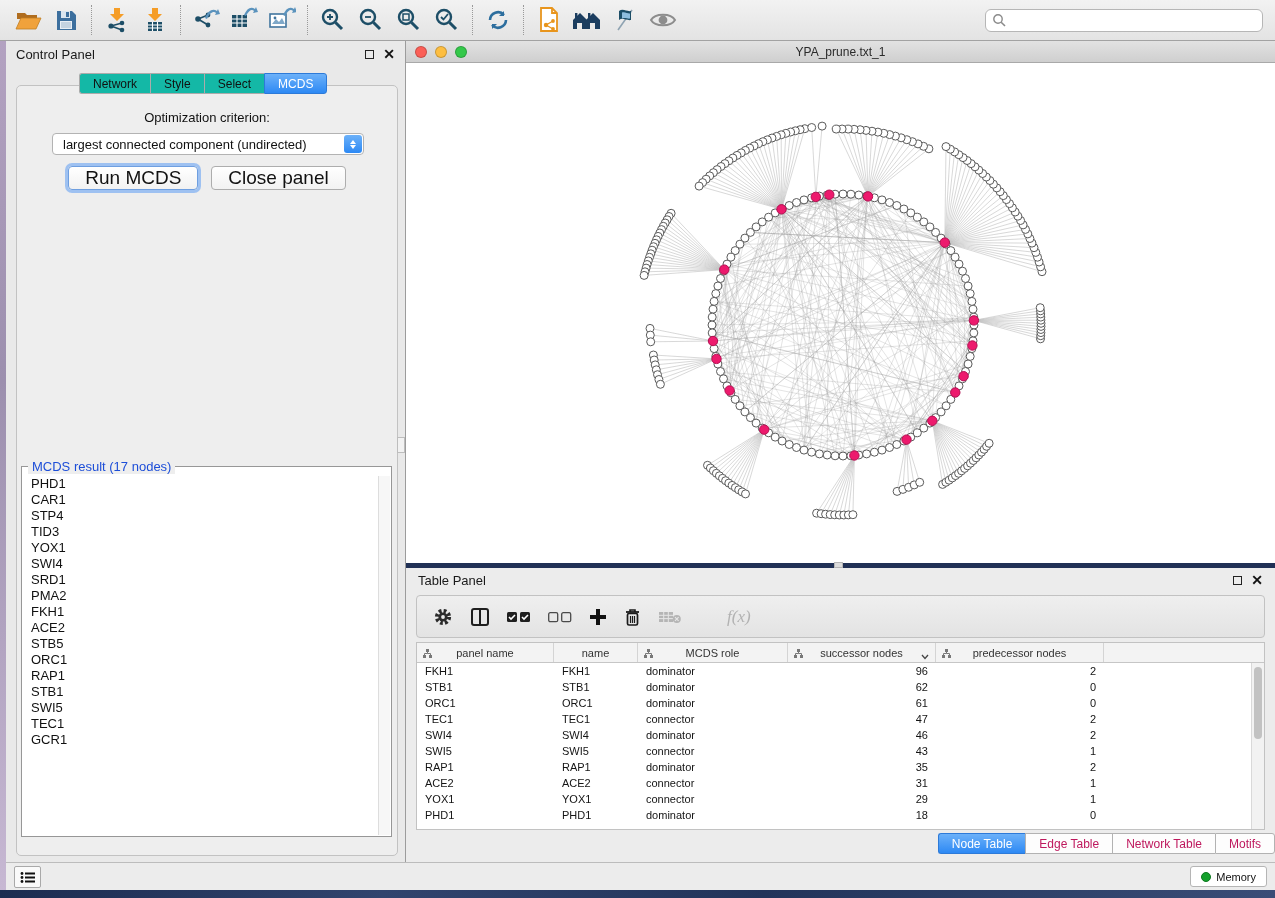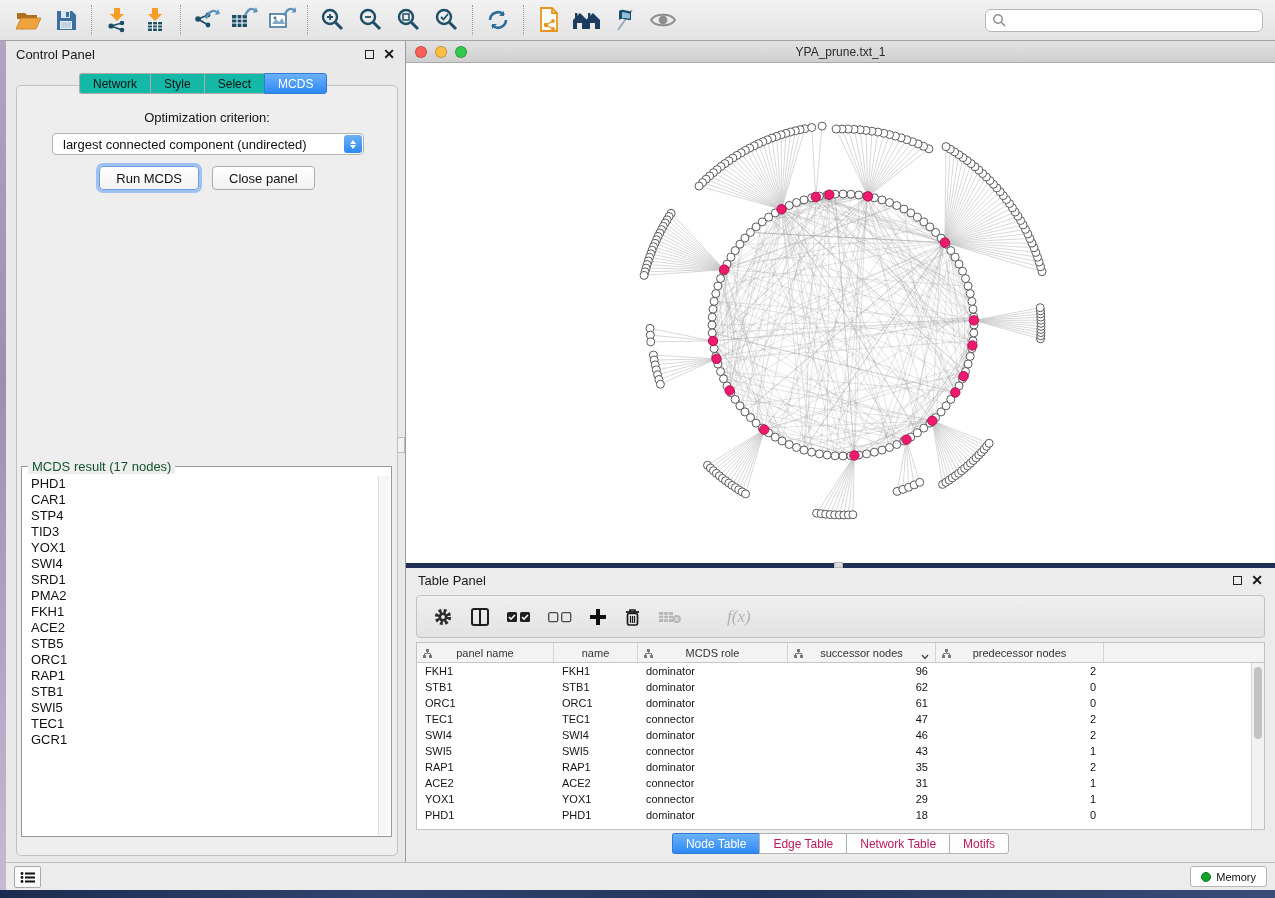--- a/index.html
+++ b/index.html
@@ -40,26 +40,26 @@
   .cp-inner { position:absolute; left:10px; top:44px; width:382px; height:771px;
     background:#eeeeee; border:1px solid #c2c2c2; border-radius:5px; }
   .opt-label { margin-top:24px; text-align:center; font-size:13px; color:#111; }
   .dropdown { position:absolute; left:35px; top:47px; width:312px; height:22px; background:#fff;
     border:1px solid #b3b3b3; border-radius:4px; display:flex; align-items:center; font-size:13px; color:#111; padding-left:10px; }
   .dd-stepper { position:absolute; right:1px; top:1px; width:18px; height:18px; border-radius:3px;
     background:linear-gradient(#6cb1f9,#2d89f4); display:flex; flex-direction:column; align-items:center; justify-content:center; gap:1px; }
   .dd-stepper i { width:0; height:0; border-left:3.5px solid transparent; border-right:3.5px solid transparent; }
   .dd-up { border-bottom:4px solid #fff; } .dd-down { border-top:4px solid #fff; }
   .btn { background:linear-gradient(#ffffff,#f2f2f2); border:1px solid #adadad; border-radius:4px;
-    font-size:13px; color:#111; height:24px; padding:0 16px; display:inline-flex; align-items:center; }
+    font-size:19px; color:#111; height:24px; padding:0 16px; display:inline-flex; align-items:center; }
   .btn-row { position:absolute; left:0; top:80px; width:100%; display:flex; justify-content:center; gap:13px; }
   .btn.focused { box-shadow:0 0 0 3px rgba(92,156,244,.55); border-color:#6f9fe0; }
   .result-group { position:absolute; left:4px; top:380px; width:371px; height:371px;
     border:1px solid #979797; background:#fff; }
-  .result-label { position:absolute; left:6px; top:-8px; background:#eeeeee; padding:0 4px; font-size:13px; color:#14532d; }
+  .result-label { position:absolute; left:6px; top:-8px; background:#eeeeee; padding:0 4px; font-size:13px; color:#1d4ed8; }
   .result-list { position:absolute; left:1px; top:9px; right:13px; bottom:1px; overflow:hidden;
     font-size:13px; color:#111; padding-left:8px; }
   .result-list div { height:16px; line-height:16px; }
   .result-scroll { position:absolute; right:1px; top:9px; width:12px; bottom:1px;
     background:#f7f7f7; border-left:1px solid #ddd; }
 
   
   .v-split { position:absolute; left:405px; top:41px; width:1px; height:821px; background:#9c9c9c; }
   .v-grab { position:absolute; left:397px; top:437px; width:8px; height:16px;
     background:#f2f2f2; border:1px solid #bdbdbd; }
@@ -90,21 +90,21 @@
   .nt-hcell { position:relative; height:100%; border-right:1px solid #d4d4d4;
     display:flex; align-items:center; justify-content:center; font-size:11px; color:#333; }
   .nt-hicon { position:absolute; left:6px; top:5px; }
   .nt-sort { position:absolute; right:6px; top:7px; }
   .nt-body { font-size:11px; color:#141414; }
   .nt-row { display:flex; height:16px; align-items:center; }
   .nt-cell { height:16px; line-height:16px; white-space:nowrap; overflow:hidden; }
   .nt-scroll { position:absolute; right:0; top:20px; bottom:0; width:13px;
     background:#f2f2f2; border-left:1px solid #d9d9d9; }
   .nt-thumb { position:absolute; left:2px; top:4px; width:8px; height:72px; background:#c2c2c2; border-radius:4px; }
-  .tp-tabs { position:absolute; left:0; top:265px; width:100%; display:flex; justify-content:center; }
+  .tp-tabs { position:absolute; left:0; top:265px; width:100%; display:flex; justify-content:flex-end; }
   .tp-tab { height:21px; padding:0 13px; font-size:12px; color:#be185d; background:#fdfdfd;
     border:1px solid #b2b2b2; border-right:none; display:flex; align-items:center; }
   .tp-tab:first-child { border-radius:3px 0 0 3px; }
   .tp-tab:last-child { border-right:1px solid #b2b2b2; border-radius:0 3px 3px 0; }
   .tp-tab.selected { background:linear-gradient(#6cb1f9,#2d89f4); color:#fff; border-color:#2d7ad8; }
 
   
   .status-bar { position:absolute; left:6px; top:862px; width:1269px; height:28px;
     background:#ececec; border-top:1px solid #bcbcbc; }
   .list-btn { position:absolute; left:8px; top:3px; width:27px; height:22px; background:#fafafa;

